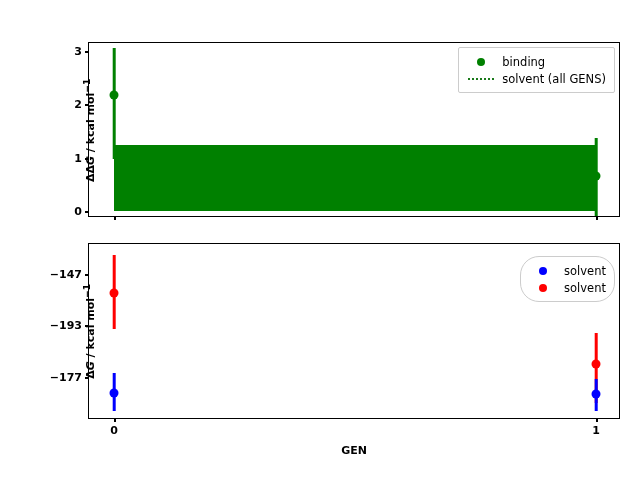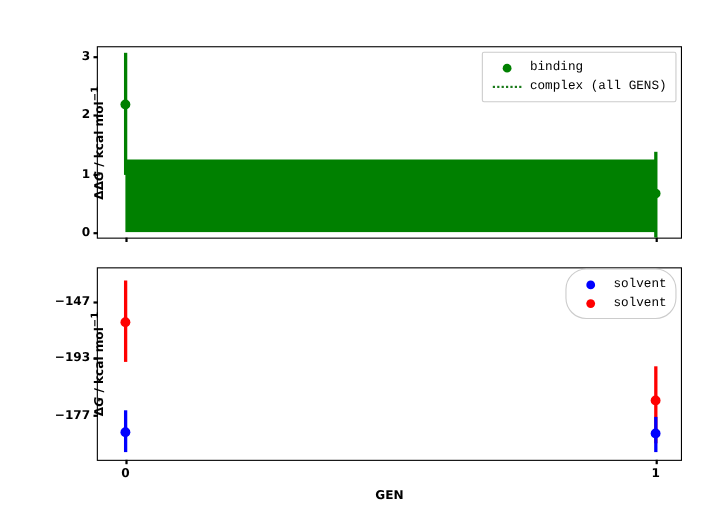--- a/index.html
+++ b/index.html
@@ -148,26 +148,25 @@
   
   .legend {
     position: absolute;
     box-sizing: border-box;
     background: #ffffff;
     border: 1px solid #cccccc;
     border-radius: 2px;
     padding: 5px 8px 5px 7px;
   }
   #legend-top { right: 4px; top: 4px; }
-  #legend-bottom { right: 4px; top: 0; border-radius: 19px; }
+  #legend-bottom { right: 4px; top: 12px; border-radius: 19px; }
   .legend-row {
     display: flex;
     align-items: center;
     height: 17px;
-    font-family: Liberation Mono, monospace;
   }
   .legend-key {
     width: 30px;
     display: flex;
     align-items: center;
     justify-content: center;
   }
   .legend-dot {
     width: 8px;
     height: 8px;
@@ -224,21 +223,21 @@
       <div class="legend-row">
         <span class="legend-key">
           <span class="legend-dot" style="background:#008000;"></span>
         </span>
         <span class="legend-label">binding</span>
       </div>
       <div class="legend-row">
         <span class="legend-key">
           <span class="legend-dotted"></span>
         </span>
-        <span class="legend-label">complex (all GENS)</span>
+        <span class="legend-label">solvent (all GENS)</span>
       </div>
     </div>
   </div>
 
   <div class="axes" id="axes-bottom">
 
     <div class="ylabel" id="ylabel-bottom">
       <span>Δ</span><i>G</i><span> / kcal mol</span><sup>−1</sup>
     </div>
 

